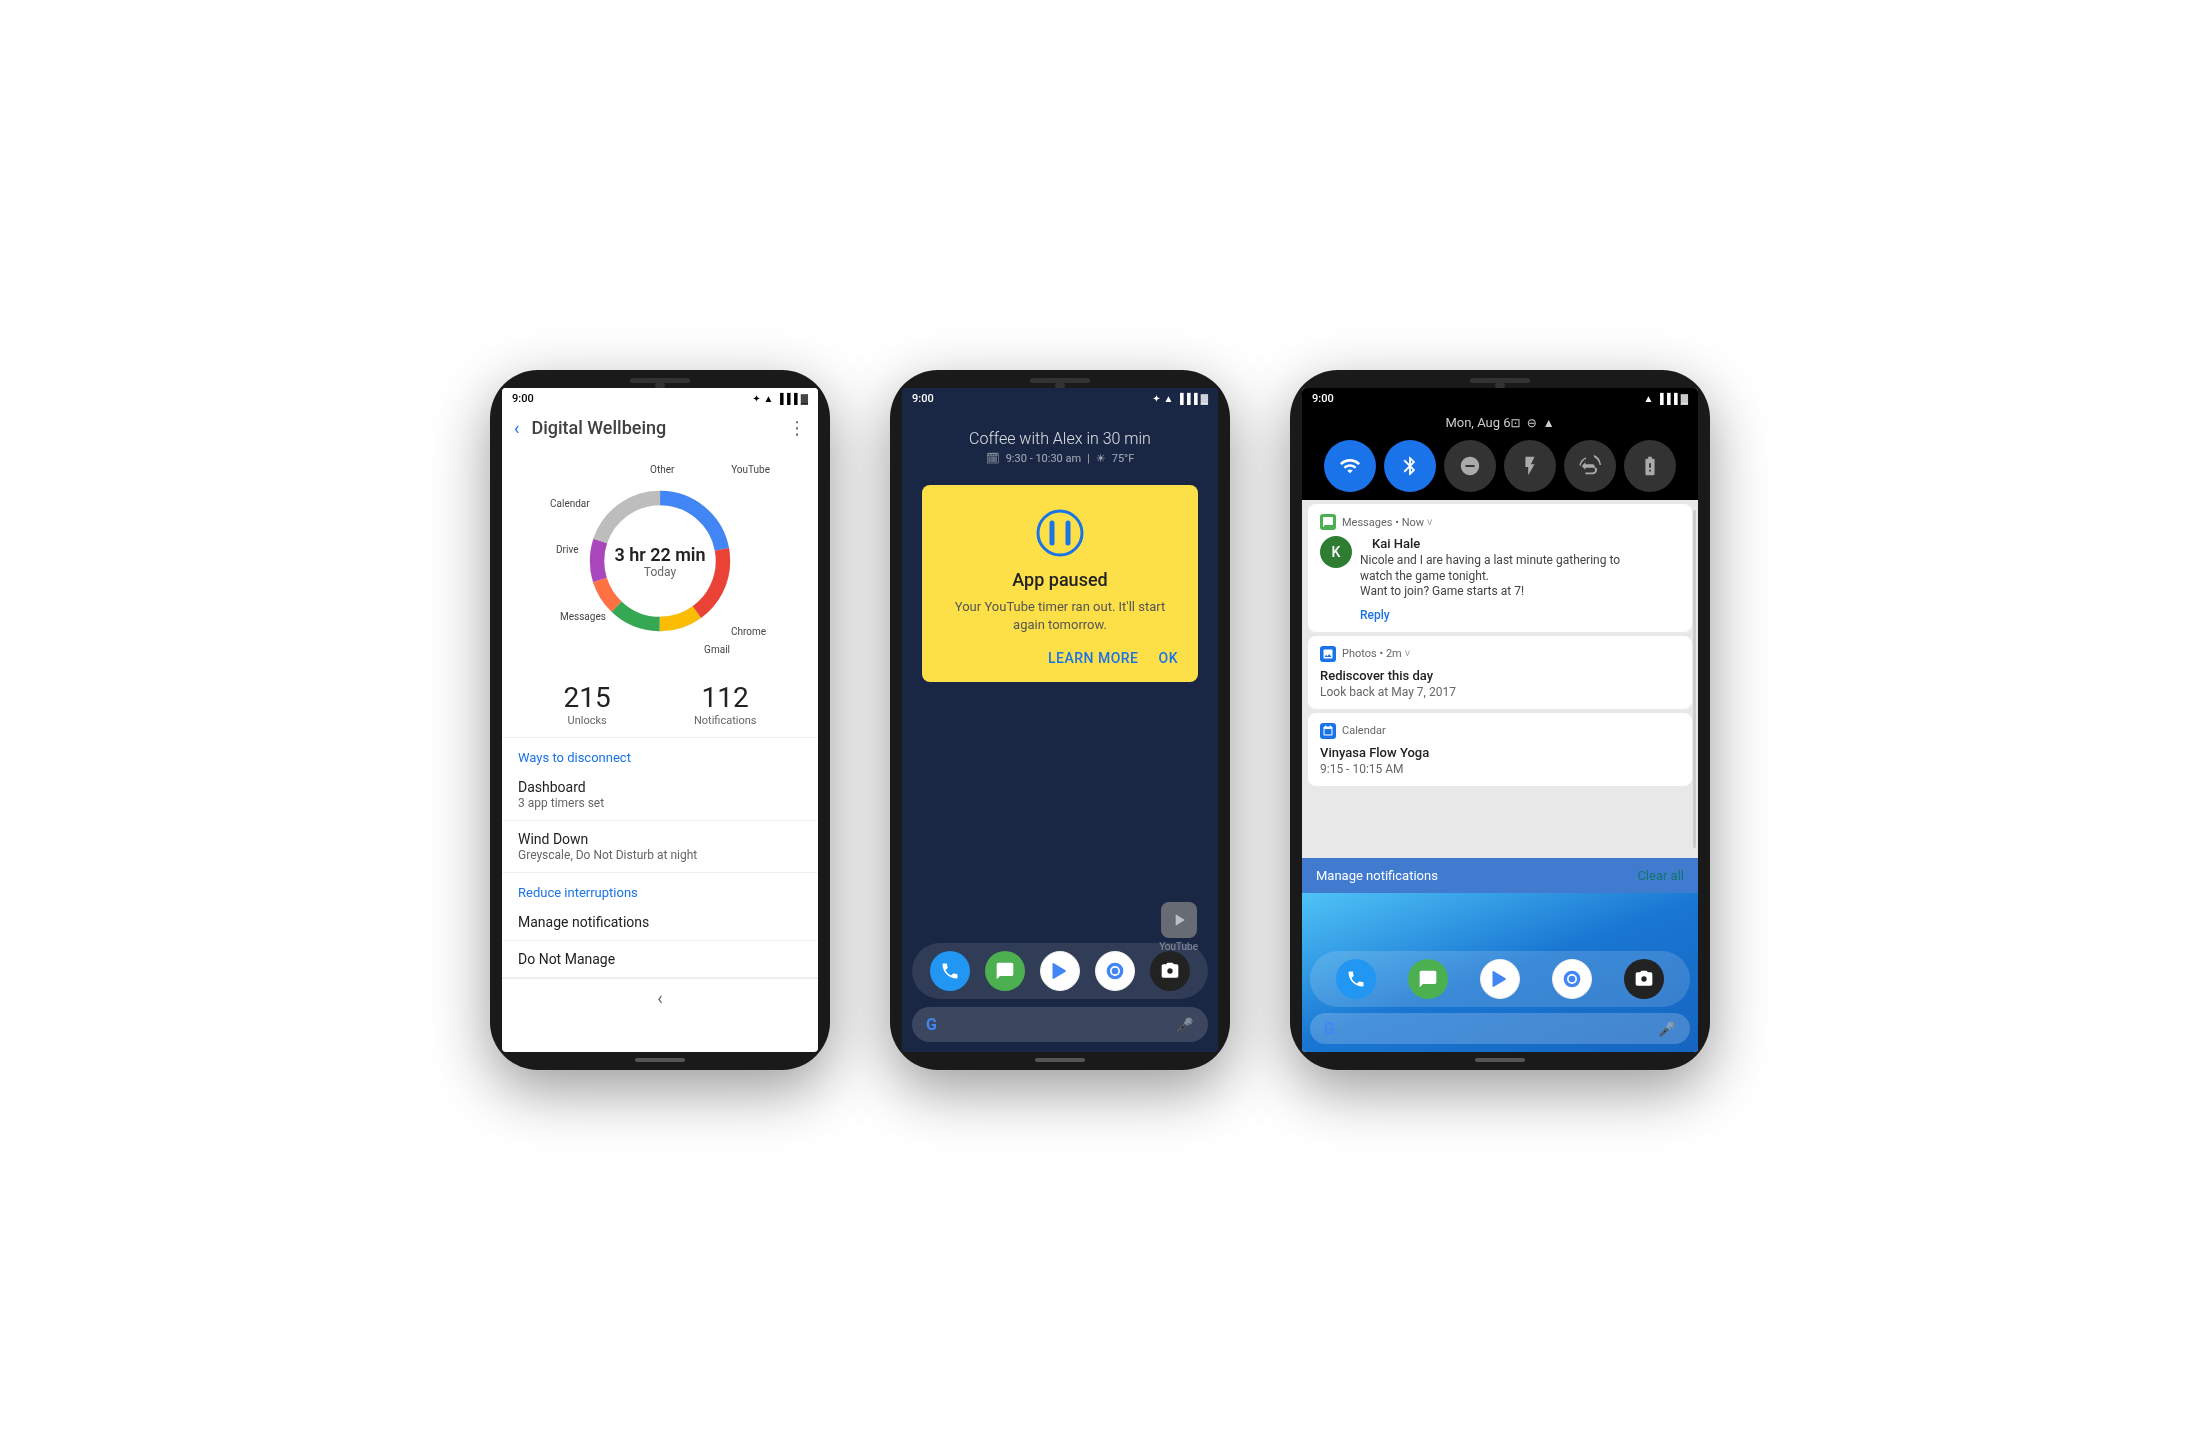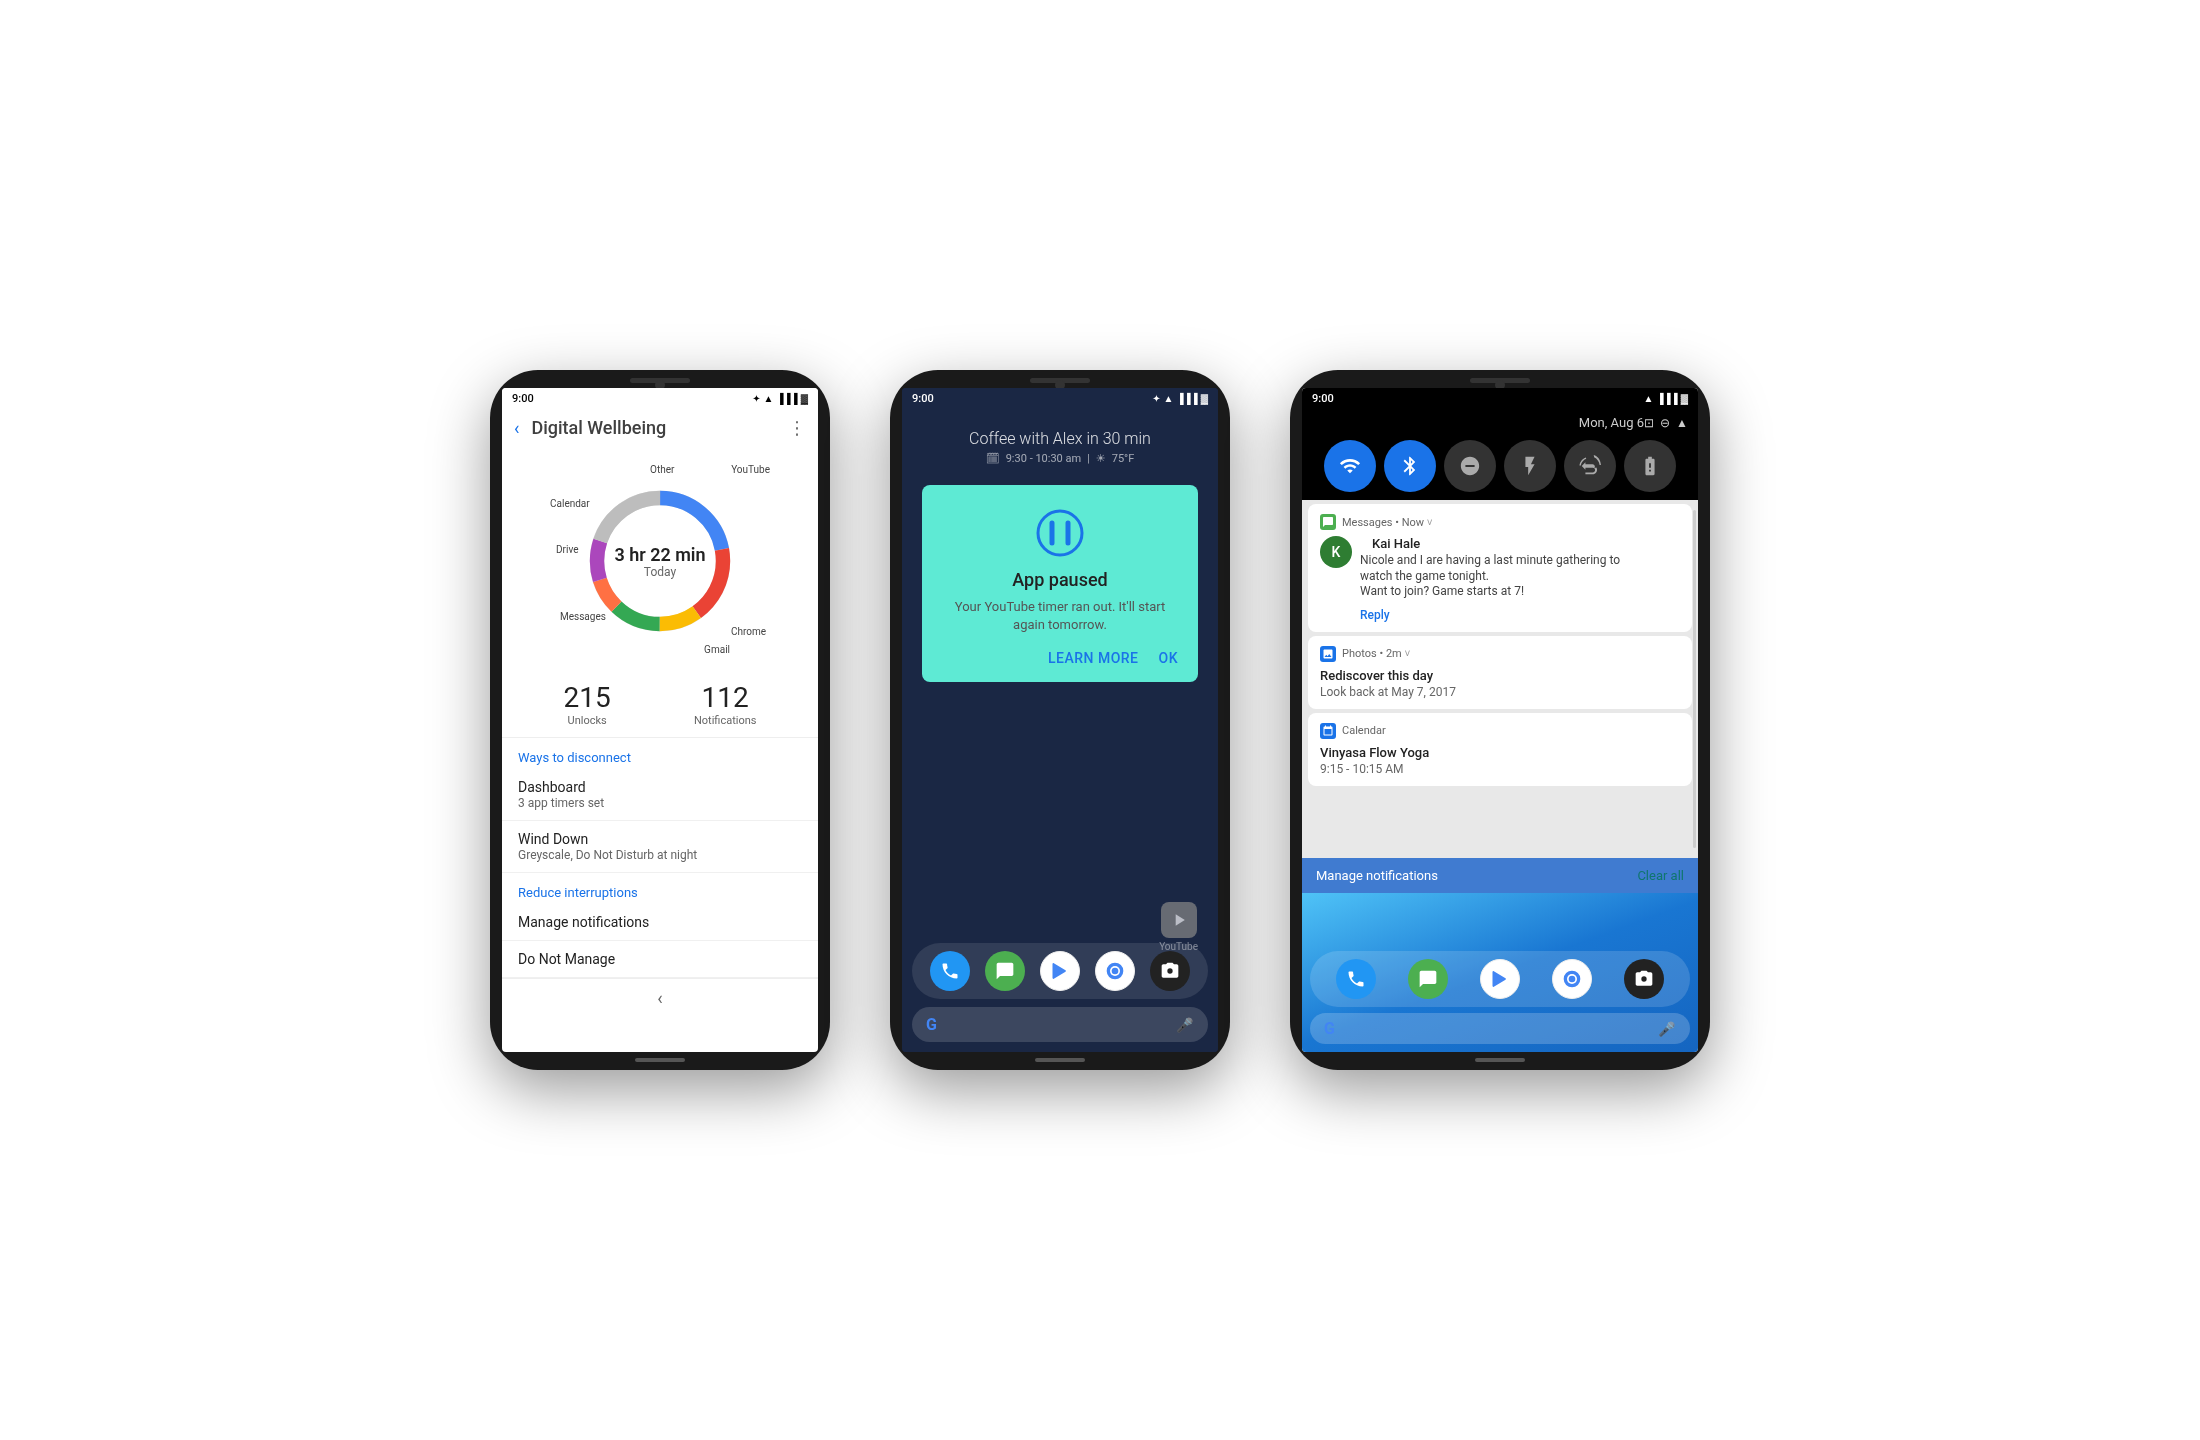--- a/index.html
+++ b/index.html
@@ -252,21 +252,21 @@
     .phone2-cal-subtitle {
       font-size: 11px;
       opacity: 0.7;
       display: flex;
       justify-content: center;
       align-items: center;
       gap: 6px;
     }
 
     .pause-dialog {
-      background: #5eead4;
+      background: #fde047;
       border-radius: 8px;
       margin: 10px 20px;
       padding: 24px 20px 16px;
       text-align: center;
     }
     .pause-icon {
       width: 48px;
       height: 48px;
       margin: 0 auto 12px;
     }
@@ -367,21 +367,21 @@
     }
 
     
     .phone3-content {
       display: flex;
       flex-direction: column;
       height: 100%;
     }
     .notif-date-row {
       display: flex;
-      justify-content: flex-end;
+      justify-content: center;
       align-items: center;
       padding: 6px 10px 4px;
       background: #000;
       color: #fff;
     }
     .notif-date {
       font-size: 13px;
       color: #ccc;
     }
     .notif-icons-row {

